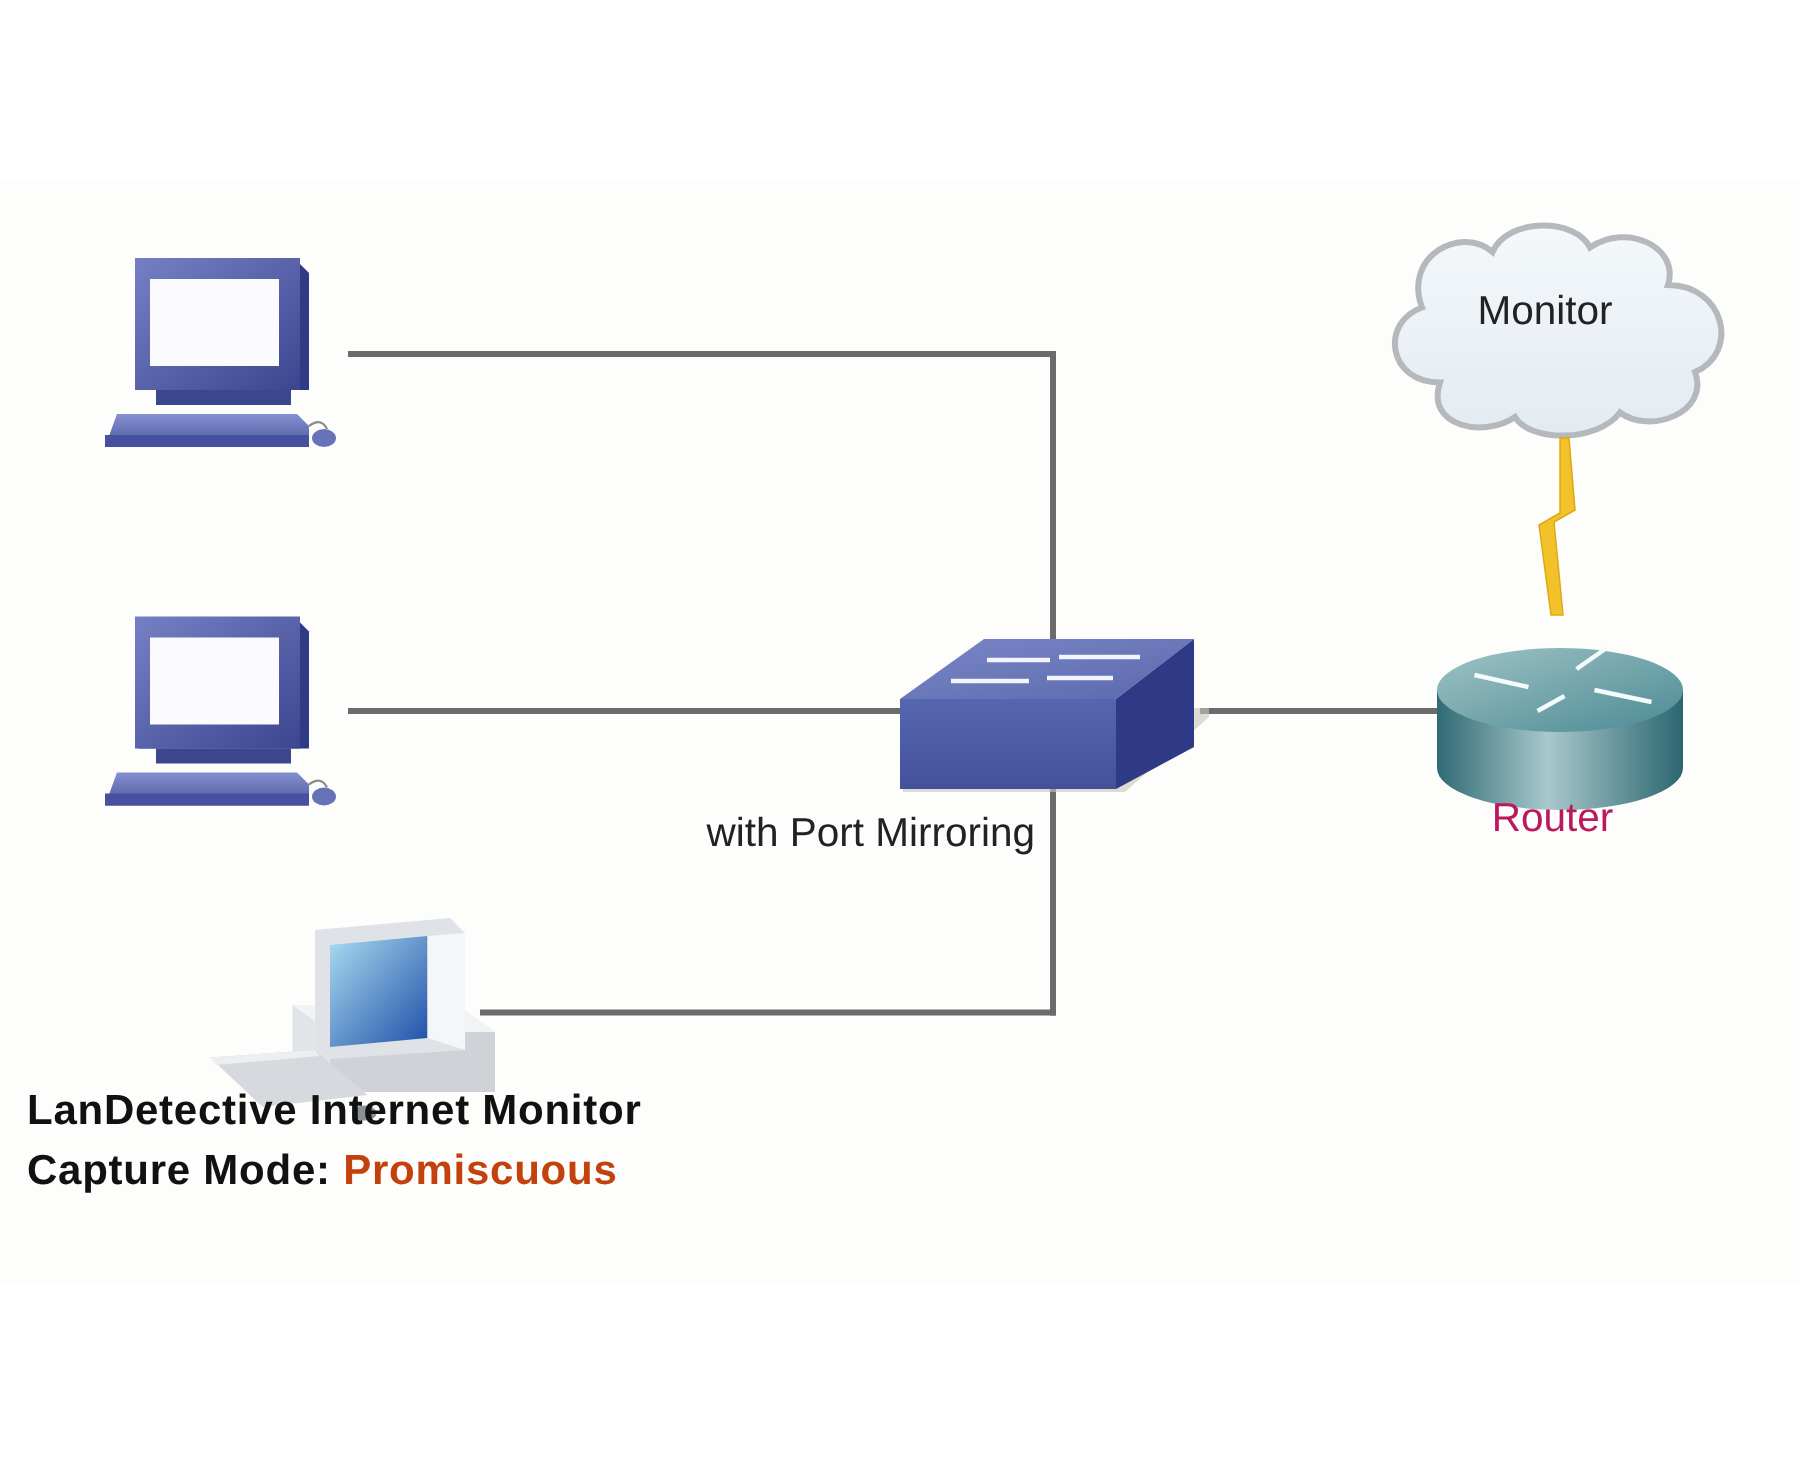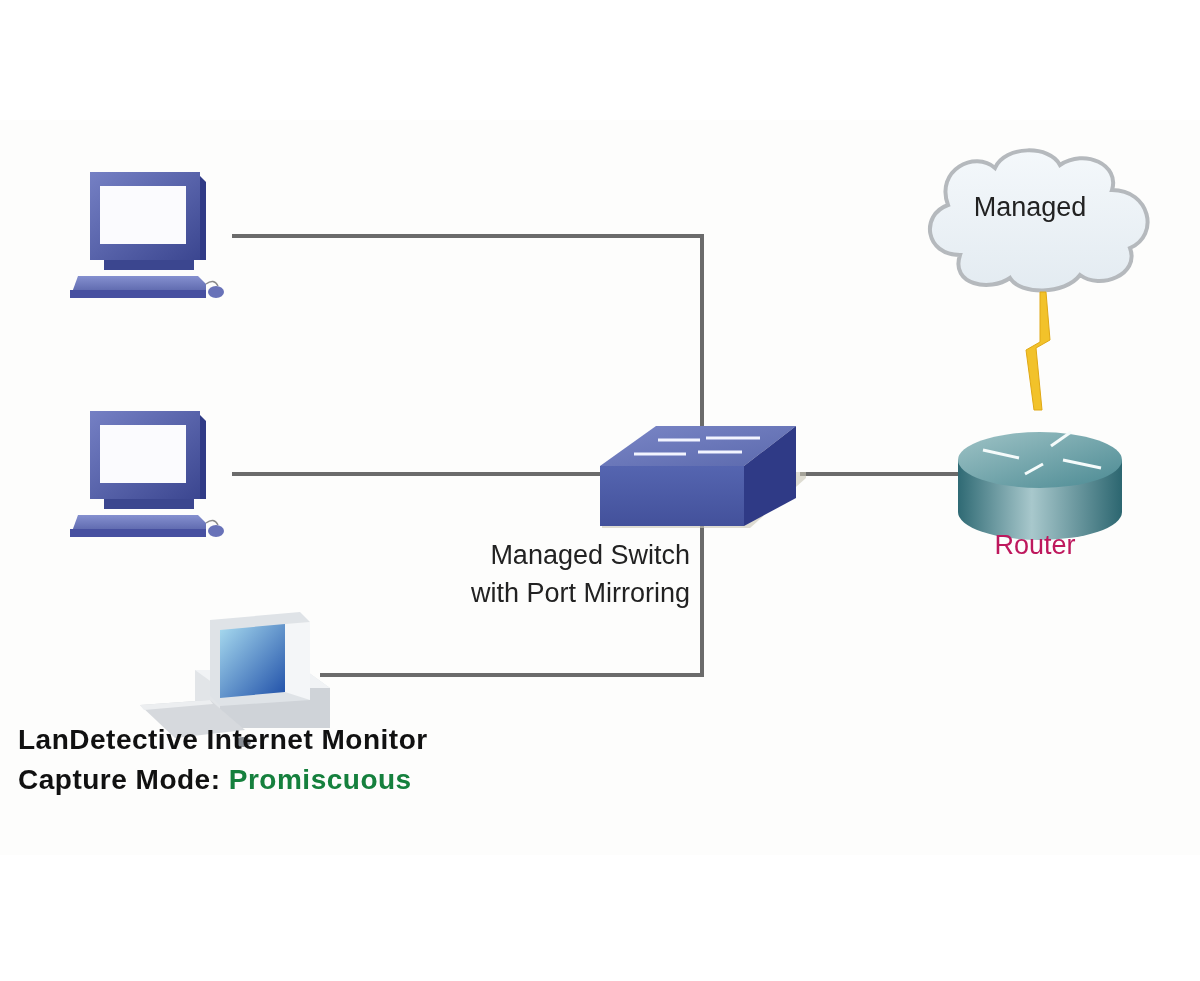--- a/index.html
+++ b/index.html
@@ -4,21 +4,21 @@
 <style>
   html, body { margin: 0; padding: 0; background: #ffffff; }
   body { width: 1200px; height: 981px; position: relative; overflow: hidden; font-family: "Liberation Sans", sans-serif; }
   #canvas { position: absolute; left: 0; top: 120px; width: 1200px; height: 735px; background: #fdfdfc; }
   svg#diagram { position: absolute; left: 0; top: 0; width: 1200px; height: 981px; }
   .lbl { position: absolute; color: #1e1e1e; font-family: "Liberation Sans", sans-serif; }
   #switch-label { left: 400px; top: 536px; width: 290px; text-align: right; font-size: 27px; line-height: 38px; color: #222; }
   #router-label { left: 975px; top: 530px; width: 120px; text-align: center; font-size: 27px; color: #be185d; }
   #internet-label { left: 960px; top: 192px; width: 140px; text-align: center; font-size: 27px; color: #222; }
   #monitor-caption { left: 18px; top: 720px; width: 480px; font-weight: bold; font-size: 28px; line-height: 40px; color: #111; letter-spacing: 0.5px; }
-  #monitor-caption .mode { color: #15803d; }
+  #monitor-caption .mode { color: #c2410c; }
 </style>
 </head>
 <body>
 
 <div id="canvas"></div>
 
 <svg id="diagram" viewBox="0 0 1200 981">
   <defs>
     <linearGradient id="gScreenFrame" x1="0" y1="0" x2="1" y2="1">
       <stop offset="0" stop-color="#7580c4"></stop>
@@ -137,24 +137,23 @@
              C1140,275 1100,290 1080,275
              C1065,295 1020,295 1010,278
              C990,292 950,285 960,255 Z" fill="url(#gCloud)" stroke="#b5b9bd" stroke-width="4"></path>
   </g>
 
   <g>
     <polygon points="1040,292 1046,292 1050,340 1036,348 1042,410 1034,410 1026,350 1040,342" fill="#f2c22a" stroke="#e0a814" stroke-width="1"></polygon>
   </g>
 </svg>
 
-<div class="lbl" id="internet-label">Managed</div>
+<div class="lbl" id="internet-label">Monitor</div>
 
 <div class="lbl" id="switch-label">
-  <div>Managed Switch</div>
   <div>with Port Mirroring</div>
 </div>
 
 <div class="lbl" id="router-label">Router</div>
 
 <div class="lbl" id="monitor-caption">
   <div>LanDetective Internet Monitor</div>
   <div><span style="white-space: pre;">Capture Mode: </span><span class="mode">Promiscuous</span></div>
 </div>
 

